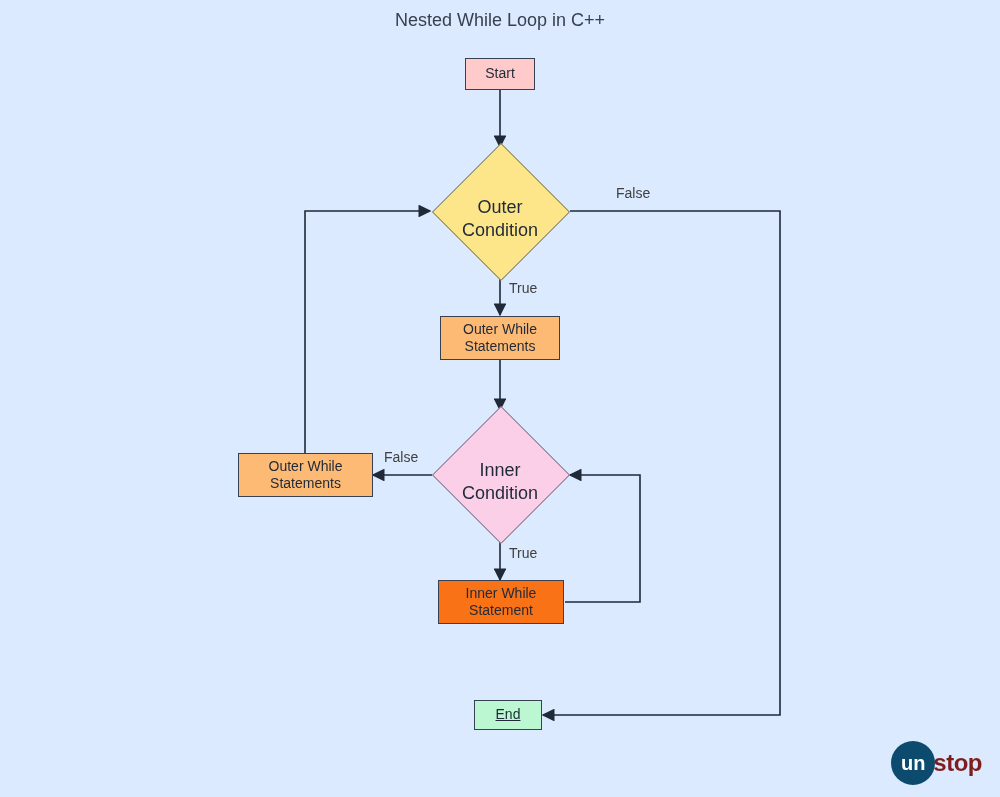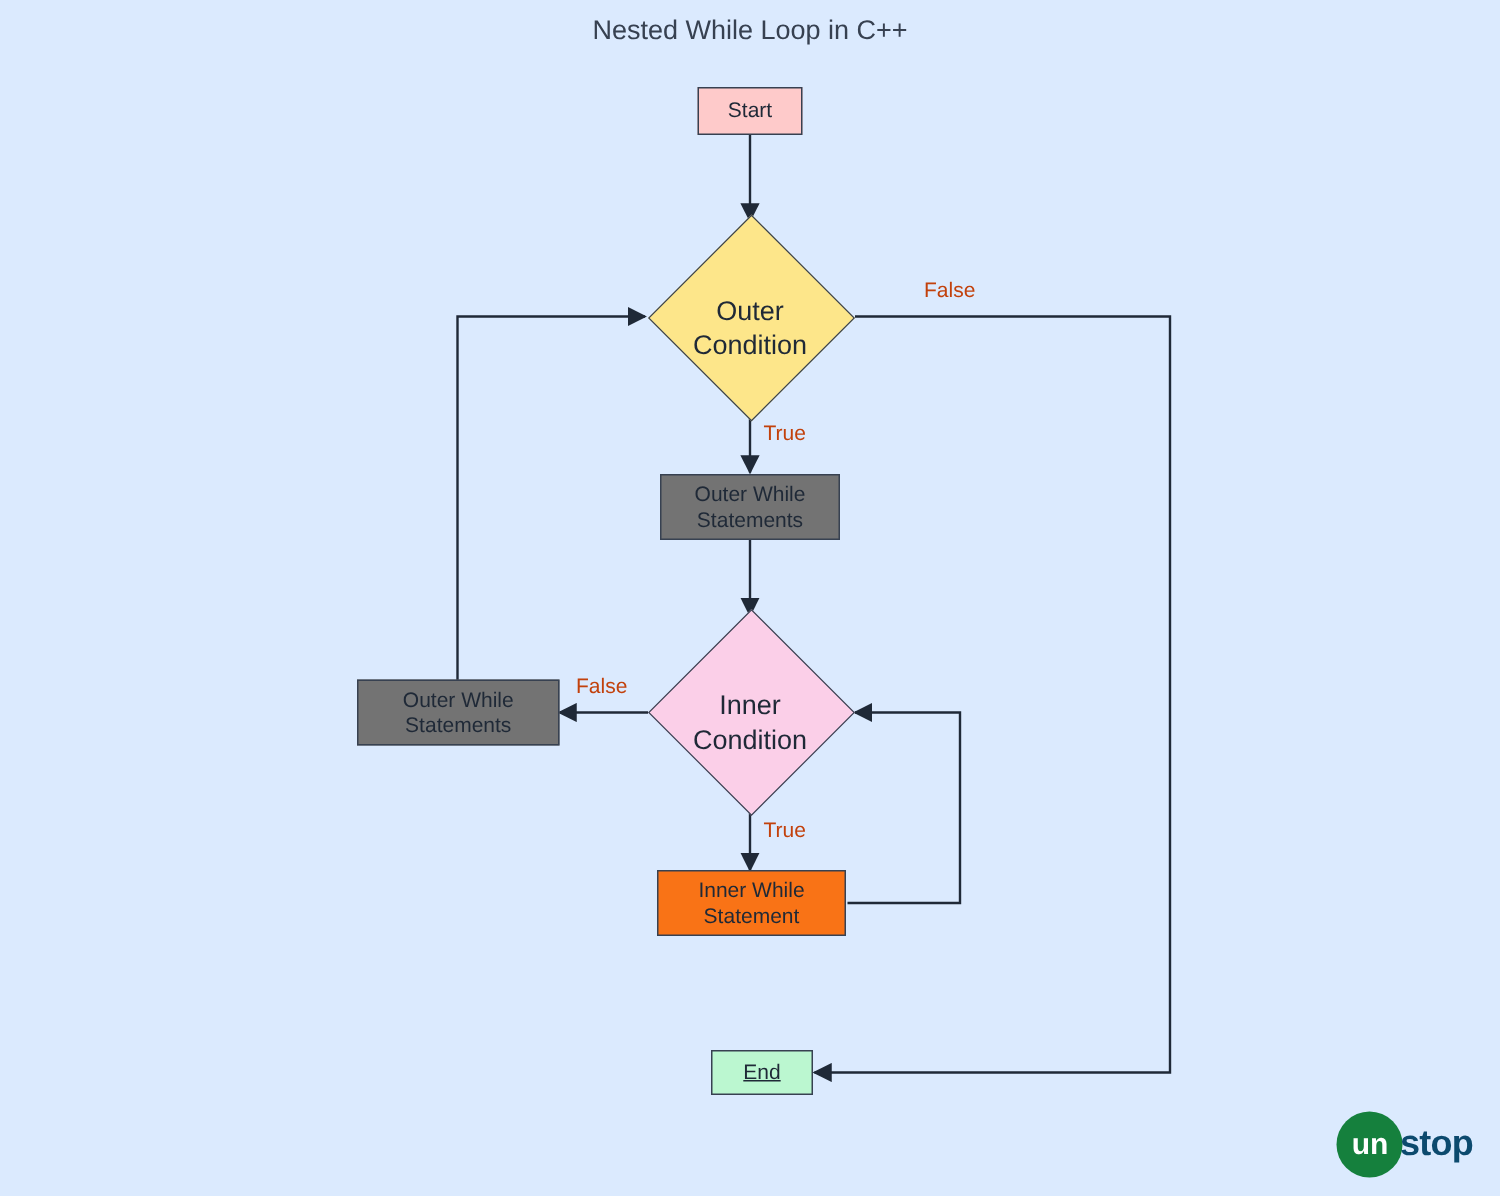--- a/index.html
+++ b/index.html
@@ -37,21 +37,21 @@
     justify-content: center;
     text-align: center;
     font-size: 14px;
     line-height: 1.25;
     padding: 4px 8px;
   }
   .rect {
     border: 1px solid #374151;
   }
   .start { background: #fecaca; }
-  .purple { background: #737373; }
+  .purple { background: #fdba74; }
   .blue   { background: #f97316; }
   .green  { background: #bbf7d0; }
   .diamond {
     position: absolute;
     width: 120px;
     height: 120px;
     transform: rotate(45deg);
     border: 1px solid #374151;
   }
   .diamond.yellow { background: #fde68a; }
@@ -59,45 +59,45 @@
   .diamond-label {
     position: absolute;
     width: 160px;
     text-align: center;
     font-size: 18px;
     line-height: 1.25;
   }
   .edge-label {
     position: absolute;
     font-size: 14px;
-    color: #c2410c;
+    color: #404040;
     background: transparent;
   }
   .logo {
     position: absolute;
     right: 18px;
     bottom: 12px;
     display: flex;
     align-items: center;
     gap: 0;
   }
   .logo-circle {
     width: 44px; height: 44px;
     border-radius: 50%;
-    background: #15803d;
+    background: #0c4a6e;
     color: #fff;
     display: flex;
     align-items: center;
     justify-content: center;
     font-size: 20px;
     font-weight: 700;
     font-family: Arial, sans-serif;
   }
   .logo-text {
-    color: #0c4a6e;
+    color: #7f1d1d;
     font-size: 24px;
     font-weight: 700;
     letter-spacing: -0.5px;
     margin-left: -2px;
     font-family: Arial, sans-serif;
   }
 </style>
 </head>
 <body>
 

